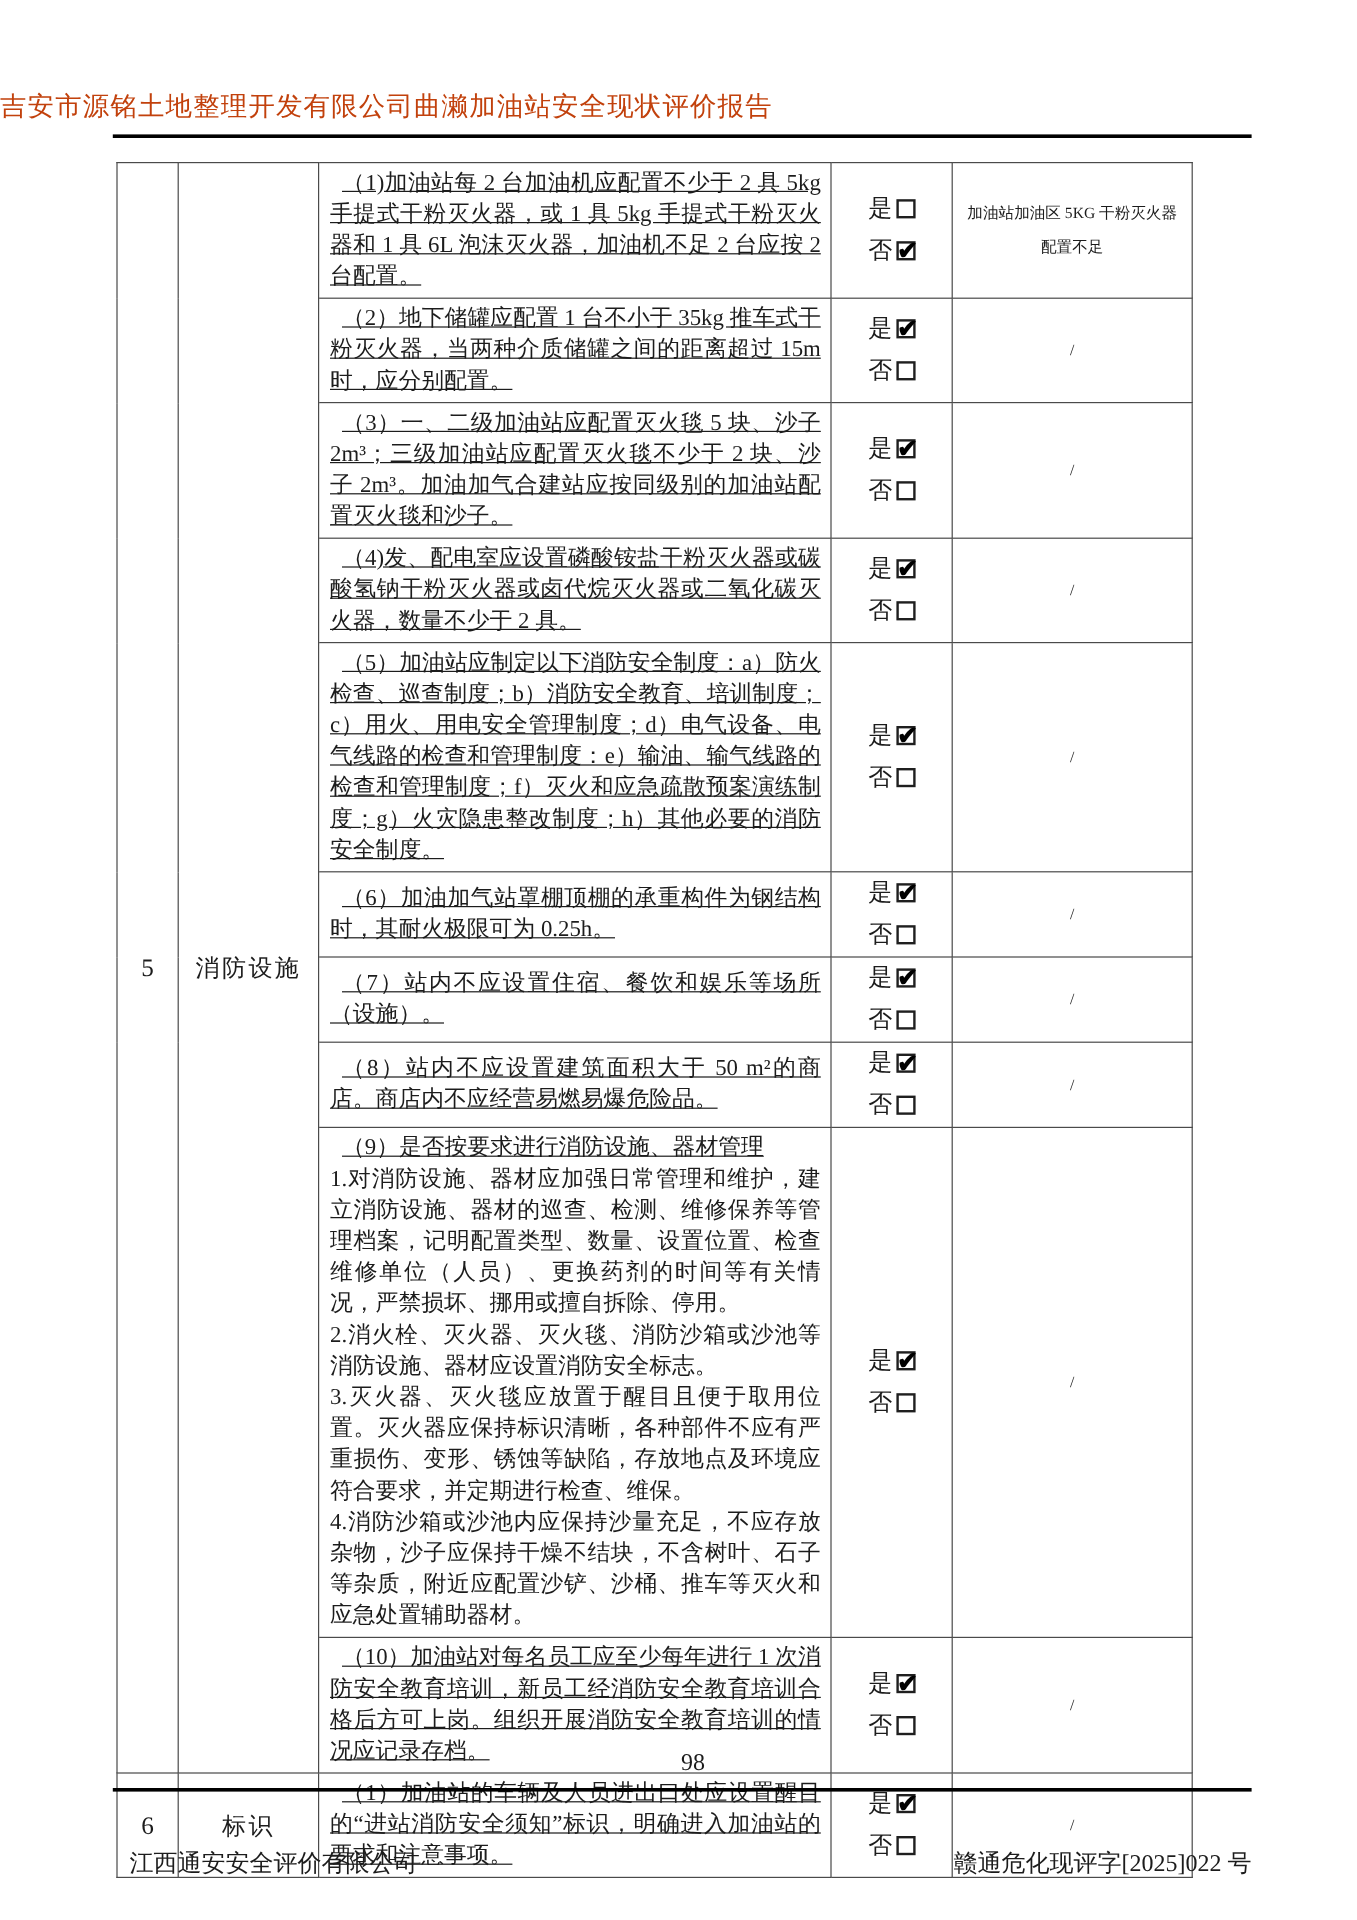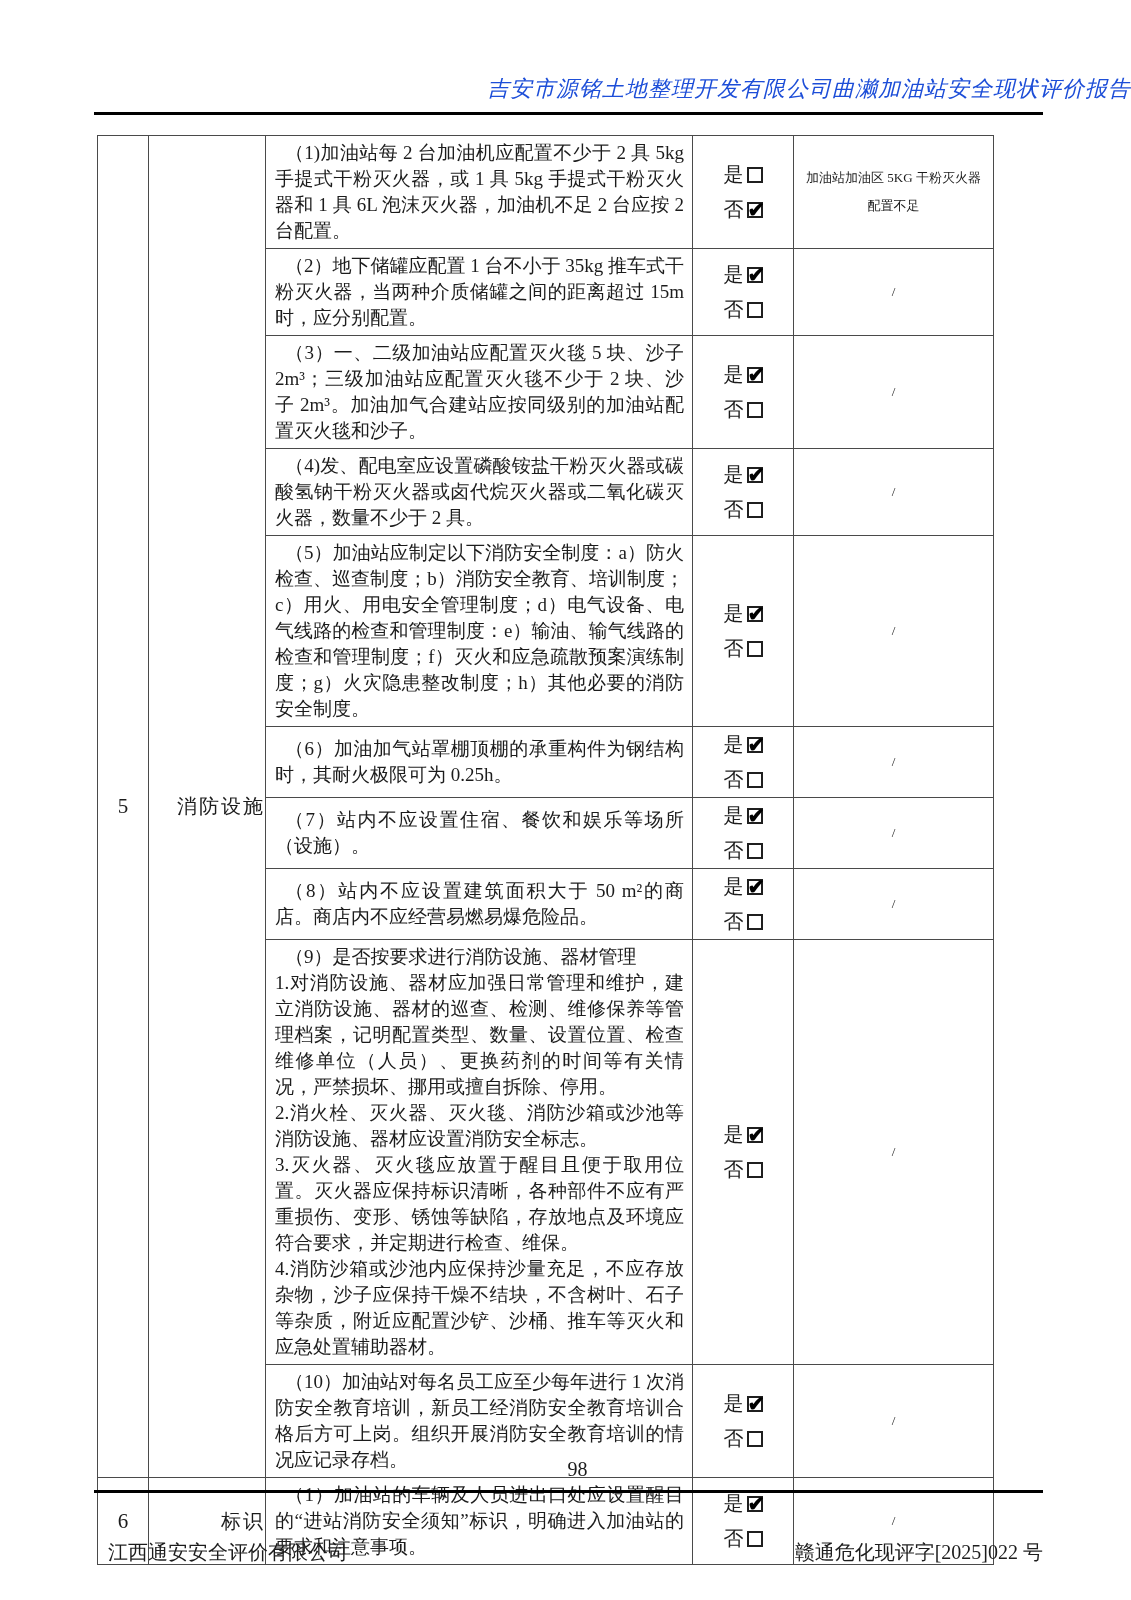--- a/index.html
+++ b/index.html
@@ -4,39 +4,39 @@
 <style>
   * { margin:0; padding:0; box-sizing:border-box; }
   html,body { background:#ffffff; }
   body {
     width:1131px; height:1600px; position:relative;
     font-family:"Liberation Serif","DejaVu Serif",serif;
     color:#1c1c1c;
   }
   .header-title {
     position:absolute; top:74px; left:0; width:100%;
-    text-align:right; font-size:22px; letter-spacing:1px; color:#1d4ed8;font-style:italic;
+    text-align:left; font-size:22px; letter-spacing:1px; color:#c2410c;
   }
   .header-rule {
     position:absolute; top:112px; left:94px; width:949px; height:3px;
     background:#000;
   }
   table.checklist {
     position:absolute; top:135px; left:97px; width:896px;
     border-collapse:collapse; table-layout:fixed;
   }
   table.checklist td { border:1px solid #4a4a4a; vertical-align:middle; }
   .cell-no   { text-align:center; font-size:21px; }
-  .cell-cat  { text-align:right; font-size:20px; letter-spacing:2px; }
+  .cell-cat  { text-align:center; font-size:20px; letter-spacing:2px; }
   .cell-content {
     padding:4px 8px 4px 9px; font-size:19px; line-height:26px;
     text-align:justify; text-justify:inter-ideograph;
   }
   .para { text-align:justify; }
-  .para.indent { text-indent:10px; }
+  .para.indent { text-indent:10px;text-decoration:underline; }
   .cell-check { text-align:center; font-size:20px; line-height:35px; }
   .cb-line { white-space:nowrap; }
   .cb {
     display:inline-block; width:16px; height:16px;
     border:2px solid #1f1f1f; margin-left:3px; vertical-align:-2px;
     position:relative; background:#fff;
   }
   .cb.checked::after {
     content:"\2714";
     position:absolute; left:-1px; top:-11px;

